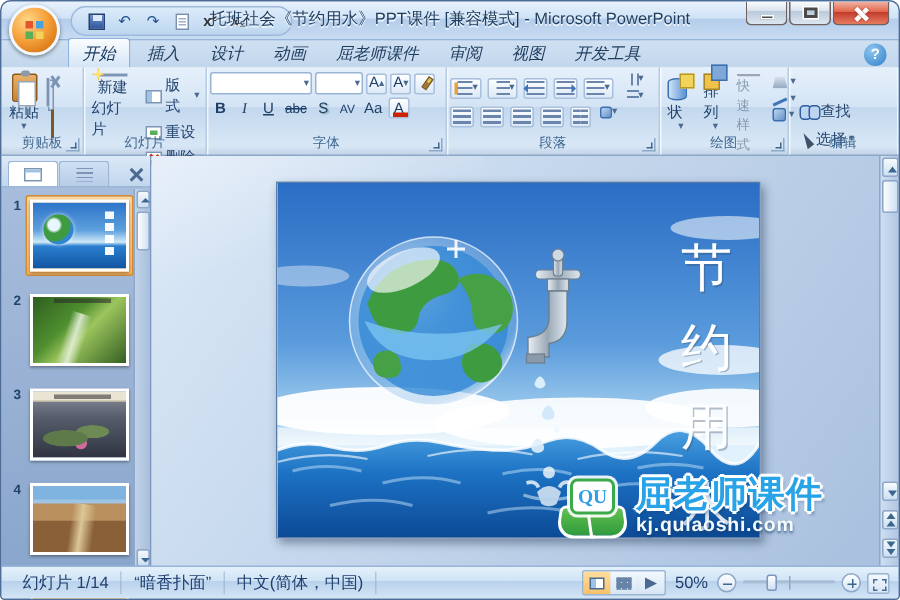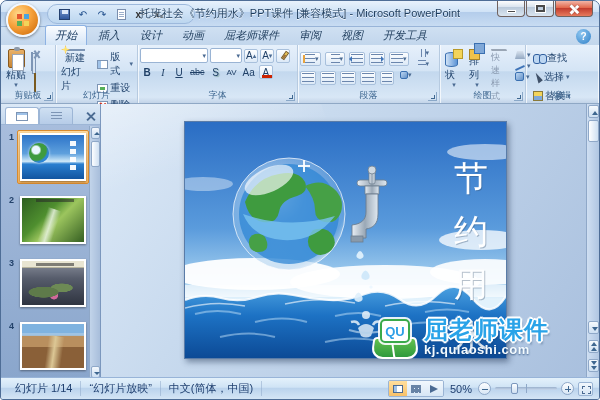--- a/index.html
+++ b/index.html
@@ -163,21 +163,21 @@
   .pscroll-dn { position:absolute; bottom:1px; left:1px; width:9px; height:12px; background:linear-gradient(180deg,#f4f8fd,#cddff2); border:1px solid #8fa8c8; border-radius:2px; }
   .pscroll-dn::after { content:""; position:absolute; left:2px; top:5px; border:3px solid transparent; border-top-color:#3e6790; border-bottom:none; }
 
   .canvas { position:relative; flex:1; height:100%; background:linear-gradient(125deg,#dce9f7 0%,#c8daee 35%,#a9c0de 100%); overflow:hidden; }
   .canvas::before { content:""; position:absolute; left:-40px; top:-80px; width:260px; height:200px; transform:rotate(-18deg);
     background:linear-gradient(180deg,rgba(255,255,255,.55),transparent 70%); pointer-events:none; }
   .slide { position:absolute; left:83px; top:17px; width:323px; height:238px; border:1px solid #5a7ca8; box-shadow:2px 3px 6px rgba(20,40,70,.45); background:#fff; }
   .slide svg { display:block; }
 
   .watermark { position:absolute; right:8px; bottom:14px; width:208px; height:56px; display:flex; align-items:center; z-index:20; }
-  .wm-book { position:relative; width:50px; height:48px; flex:none; }
+  .wm-book { position:relative; width:50px; height:48px; flex:none;font-family:Liberation Serif, serif; }
   .wm-badge { position:absolute; left:10px; top:6px; width:30px; height:24px; background:#fff; border:2px solid #3aaa4a; border-radius:5px;
     display:flex; align-items:center; justify-content:center; font-size:13px; font-weight:bold; color:#2e9fe6; z-index:2;
     box-shadow:0 0 0 2px rgba(255,255,255,.9); }
   .wm-pages { position:absolute; left:2px; bottom:2px; width:46px; height:20px; }
   .wm-pages::before,.wm-pages::after { content:""; position:absolute; bottom:0; width:22px; height:18px; background:linear-gradient(180deg,#63c14e,#2f9a3e); border:2px solid #fff; }
   .wm-pages::before { left:0; border-radius:4px 0 0 12px; transform:skewX(-8deg); }
   .wm-pages::after { right:0; border-radius:0 4px 12px 0; transform:skewX(8deg); }
   .wm-texts { margin-left:4px; }
   .wm-brand { font-size:24px; font-weight:bold; color:#29a3e8; letter-spacing:1px; line-height:24px;
     text-shadow:-2px 0 0 #fff,2px 0 0 #fff,0 -2px 0 #fff,0 2px 0 #fff,-1px -1px 0 #fff,1px 1px 0 #fff,-1px 1px 0 #fff,1px -1px 0 #fff,2px 3px 2px rgba(20,60,100,.35); }
@@ -433,21 +433,21 @@
         <div class="smallrow">
             <span class="ic-fx"></span>
             <span class="arrow">▾</span>
           </div>
       </div>
       <div class="rlabel">绘图</div>
       <div class="dlaunch"></div>
     </div>
 
     <div class="rgroup g-edit">
-      <div class="pcol" style="padding-top:3px; gap:3px;">
+      <div class="pcol" style="padding-top:3px; gap:3px;margin-top:16px;">
         <div class="smallrow">
             <span class="ic-find"></span>
             <span>查找</span>
           </div>
         <div class="smallrow">
             <span class="ic-sel"></span>
             <span>选择</span>
             <span class="arrow">▾</span>
           </div>
         <div class="smallrow">
@@ -631,21 +631,21 @@
         </div>
       <div class="vbtn dbl dn" style="bottom:7px;">
           <i></i>
           <i></i>
         </div>
     </div>
   </div>
 
   <div class="statusbar">
     <div class="sitem">幻灯片 1/14</div>
-    <div class="sitem">“幻灯片放映”</div>
+    <div class="sitem">“暗香扑面”</div>
     <div class="sitem">中文(简体，中国)</div>
     <div class="sright">
       <div class="viewbtns">
         <div class="vb sel">
             <span class="ic-normal"></span>
           </div>
         <div class="vb">
             <span class="ic-sorter"></span>
           </div>
         <div class="vb">

